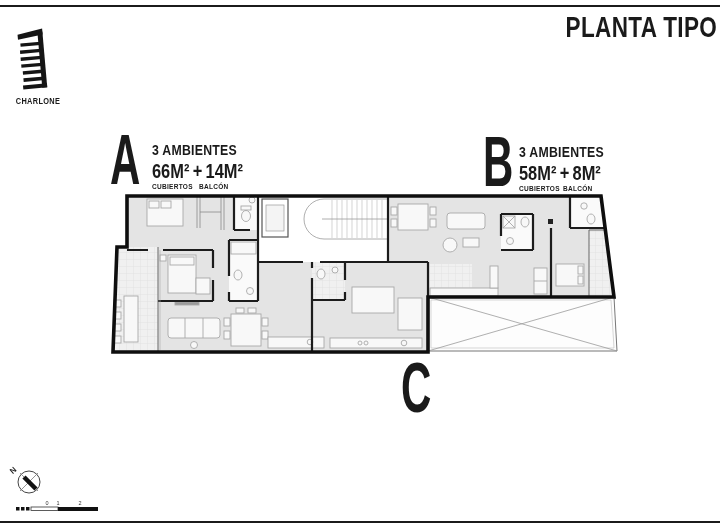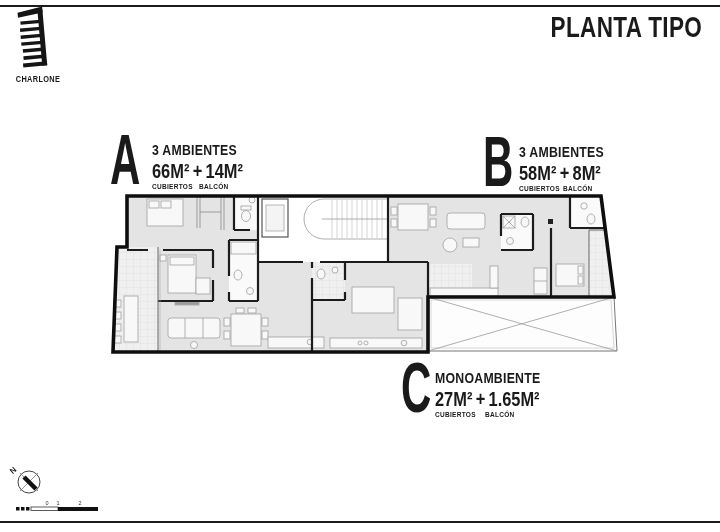--- a/index.html
+++ b/index.html
@@ -3,27 +3,27 @@
 <meta charset="utf-8">
 <style>
   html,body{margin:0;padding:0;background:#fff;}
   .page{position:relative;width:720px;height:532px;background:#ffffff;overflow:hidden;
         font-family:"Liberation Sans",sans-serif;color:#1a1a1a;}
   .rule{position:absolute;left:0;width:720px;height:2px;background:#1b1b1b;}
   .rule-top{top:5px;}
   .rule-bottom{top:521px;}
 
   
-  .logo{position:absolute;left:6px;top:2px;width:64px;}
+  .logo{position:absolute;left:6px;top:24px;width:64px;}
   .logo-name{position:absolute;left:0;top:72px;width:64px;text-align:center;
              font-size:9px;font-weight:bold;letter-spacing:.4px;
              transform:scaleX(.82);transform-origin:center top;white-space:nowrap;}
 
   
-  .title-block{position:absolute;right:18px;top:12px;text-align:center;}
+  .title-block{position:absolute;right:3px;top:12px;text-align:center;}
   .title-main{font-size:30px;font-weight:800;line-height:1;white-space:nowrap;
               display:inline-block;transform:scaleX(.75);transform-origin:right center;letter-spacing:.5px;}
   .title-floors{margin-top:7px;font-size:23px;font-weight:800;line-height:1;white-space:nowrap;
               display:inline-block;transform:scaleX(.9);transform-origin:right center;word-spacing:7px;}
 
   
   .unit-label{position:absolute;display:flex;align-items:flex-start;}
   .unit-letter{font-size:70px;font-weight:800;line-height:.76;
                transform:scaleX(.6);transform-origin:left top;}
   .unit-a{left:110px;top:134px;} .unit-a .unit-letter{width:70px;margin-right:-28px;}
@@ -88,28 +88,20 @@
       <span class="unit-area"><span>58M²</span><span class="plus">+</span><span>8M²</span></span>
       <span class="caps">
         <span class="cap1">CUBIERTOS</span>
         <span class="cap2">BALCÓN</span>
       </span>
     </div>
   </div>
 
   <div class="unit-label unit-c">
     <div class="unit-letter">C</div>
-    <div class="unit-info">
-      <span class="unit-type">MONOAMBIENTE</span>
-      <span class="unit-area"><span>27M²</span><span class="plus">+</span><span>1.65M²</span></span>
-      <span class="caps">
-        <span class="cap1">CUBIERTOS</span>
-        <span class="cap2">BALCÓN</span>
-      </span>
-    </div>
   </div>
 
   <svg width="720" height="532" viewBox="0 0 720 532" style="position:absolute;left:0;top:0;">
     <defs>
       <pattern id="tiles" width="7" height="7" patternUnits="userSpaceOnUse">
         <rect width="7" height="7" fill="#f0f0f0"></rect>
         <path d="M7 0H0V7" stroke="#dcdcdc" stroke-width=".7" fill="none"></path>
       </pattern>
     </defs>
 

